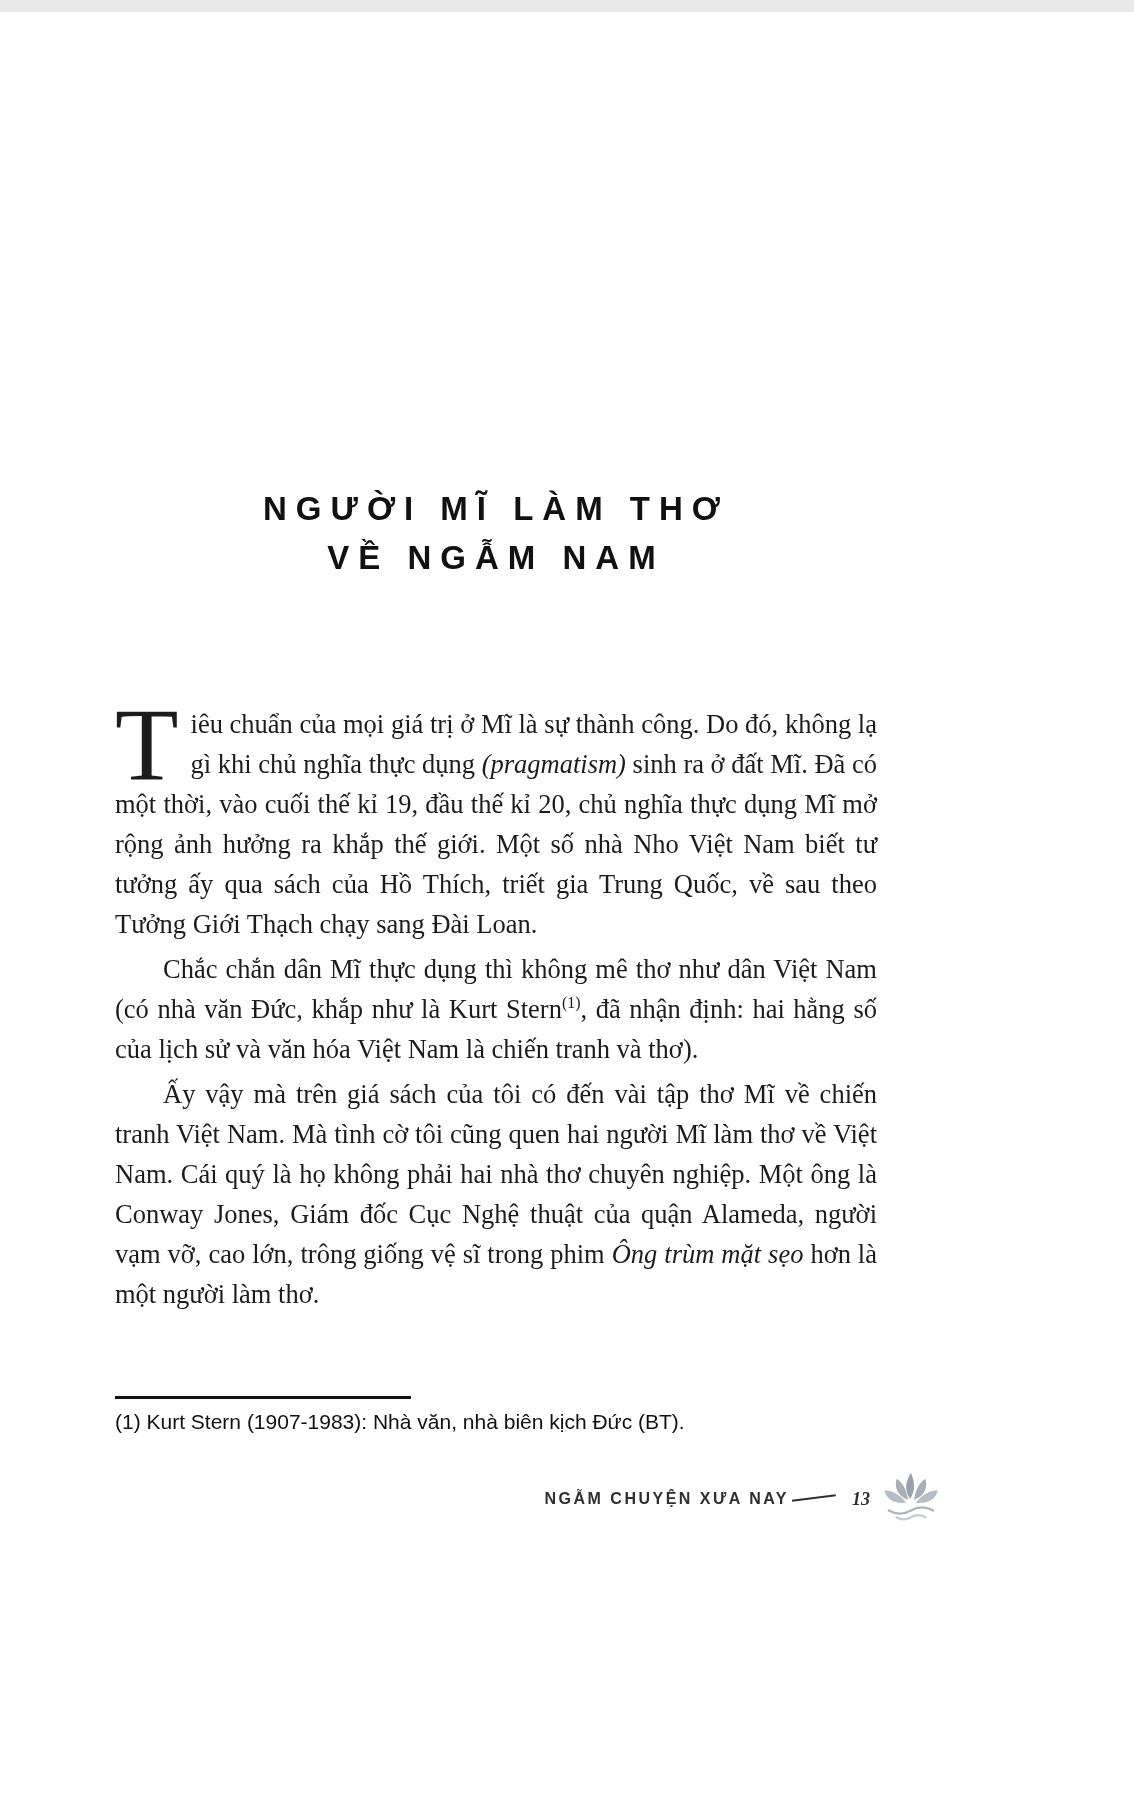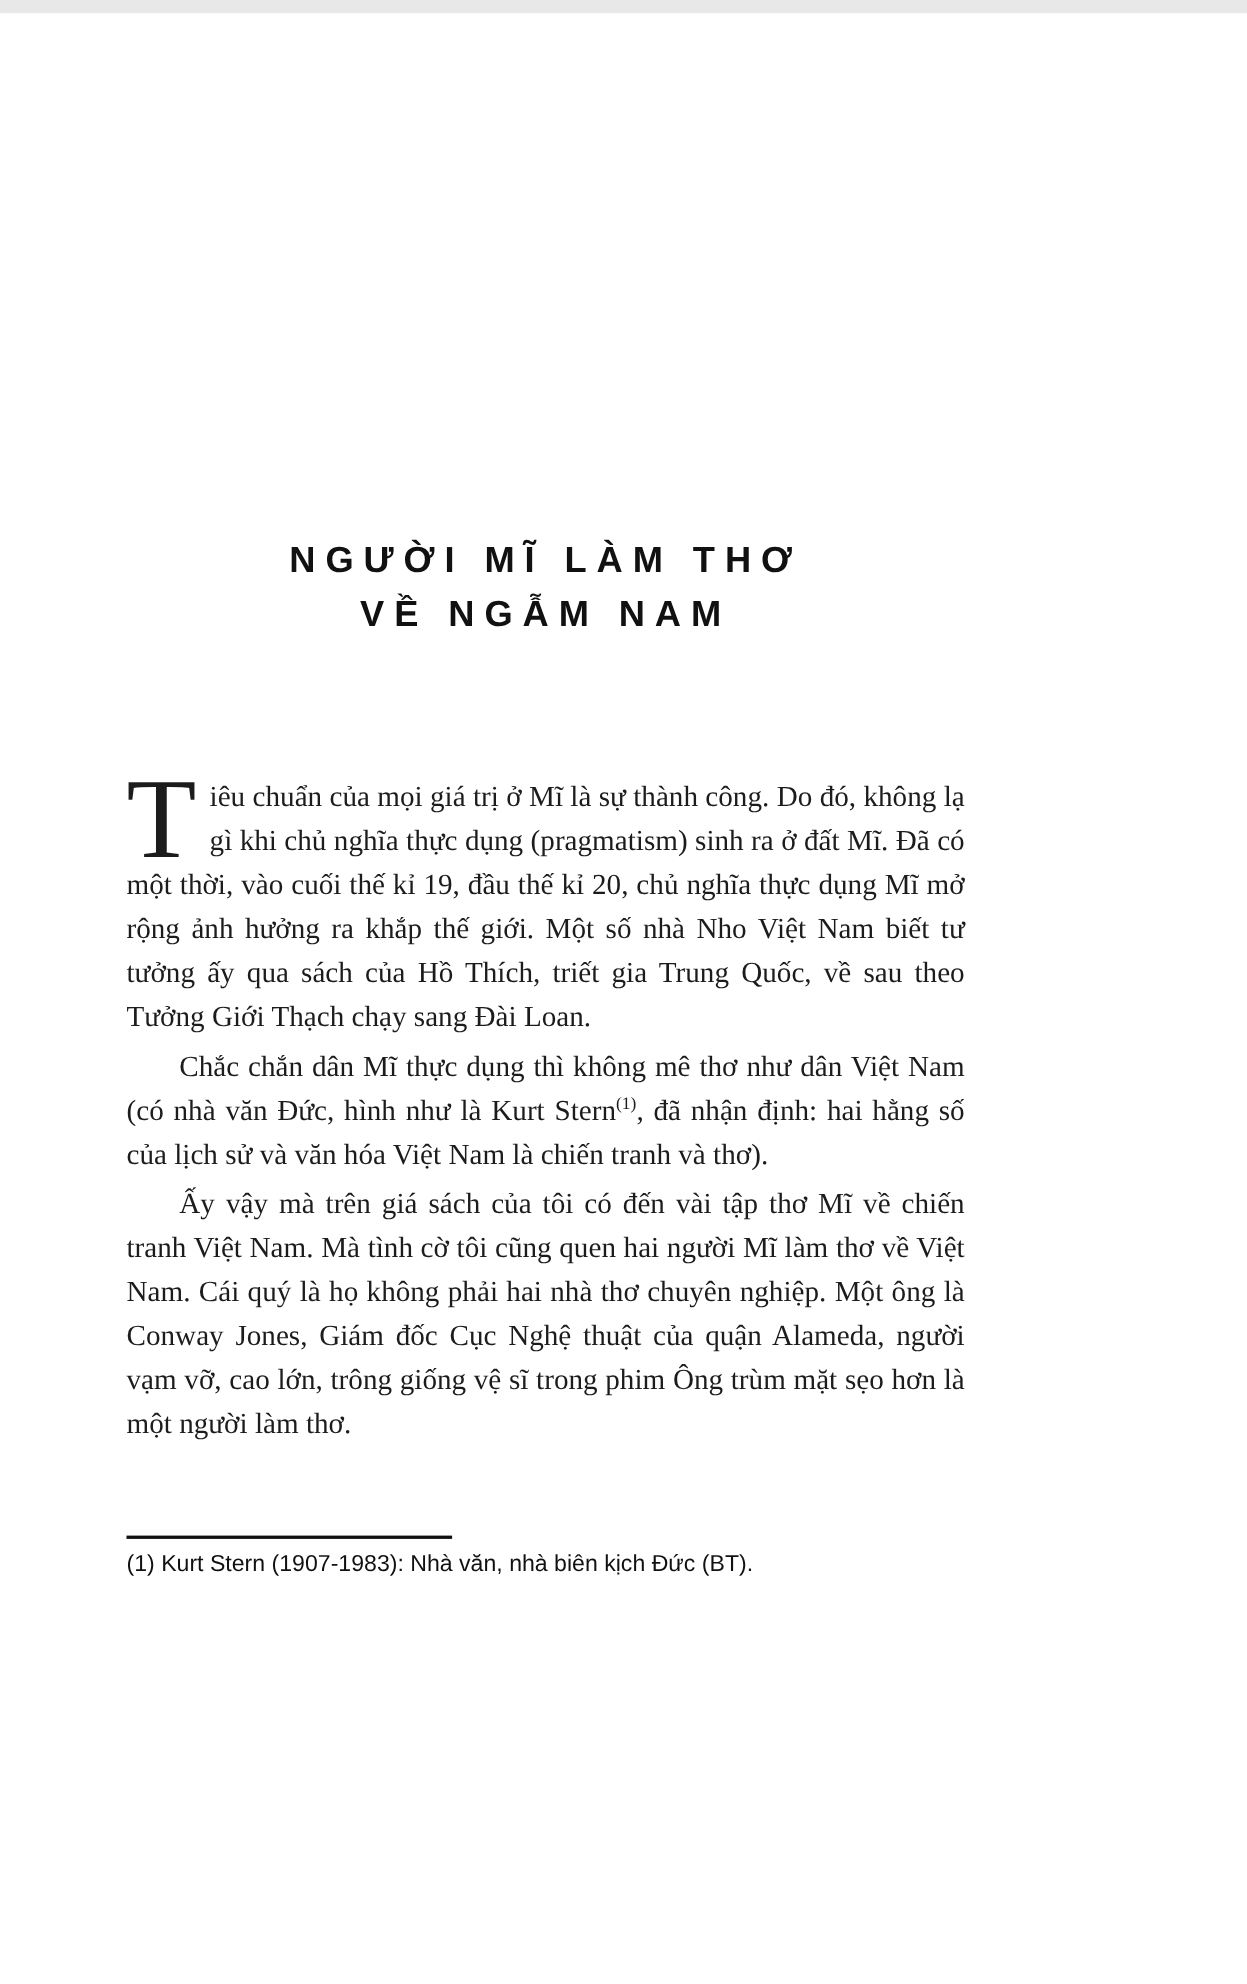--- a/index.html
+++ b/index.html
@@ -44,21 +44,21 @@
   .body p { margin: 0; }
   .body p.indent { text-indent: 48px; margin-top: 5px; }
   .dropcap {
     float: left;
     font-size: 104px;
     line-height: 78px;
     padding: 2px 12px 0 0;
     font-family: "Liberation Serif", serif;
     color: #1c1c1c;
   }
-  .it { }
+  .it { font-style: italic; }
   sup { font-size: 0.6em; line-height: 0; vertical-align: super; }
 
   
   .footnote-block {
     position: absolute;
     top: 1384px;
     left: 115px;
     width: 762px;
   }
   .footnote-rule {
@@ -117,23 +117,42 @@
 
 <div class="page">
 
   <h1 class="title">
     <span class="title-line">NGƯỜI MĨ LÀM THƠ</span>
     <span class="title-line">VỀ NGẪM NAM</span>
   </h1>
 
   <div class="body">
     <p><span class="dropcap">T</span><span><span>iêu chuẩn của mọi giá trị ở Mĩ là sự thành công. Do đó, không lạ gì khi chủ nghĩa thực dụng </span><span class="it">(pragmatism)</span><span> sinh ra ở đất Mĩ. Đã có một thời, vào cuối thế kỉ 19, đầu thế kỉ 20, chủ nghĩa thực dụng Mĩ mở rộng ảnh hưởng ra khắp thế giới. Một số nhà Nho Việt Nam biết tư tưởng ấy qua sách của Hồ Thích, triết gia Trung Quốc, về sau theo Tưởng Giới Thạch chạy sang Đài Loan.</span></span></p>
-    <p class="indent"><span>Chắc chắn dân Mĩ thực dụng thì không mê thơ như dân Việt Nam (có nhà văn Đức, hình như là Kurt Stern</span><sup>(1)</sup><span>, đã nhận định: hai hằng số của lịch sử và văn hóa Việt Nam là chiến tranh và thơ).</span></p>
+    <p class="indent"><span>Chắc chắn dân Mĩ thực dụng thì không mê thơ như dân Việt Nam (có nhà văn Đức, khắp như là Kurt Stern</span><sup>(1)</sup><span>, đã nhận định: hai hằng số của lịch sử và văn hóa Việt Nam là chiến tranh và thơ).</span></p>
     <p class="indent"><span>Ấy vậy mà trên giá sách của tôi có đến vài tập thơ Mĩ về chiến tranh Việt Nam. Mà tình cờ tôi cũng quen hai người Mĩ làm thơ về Việt Nam. Cái quý là họ không phải hai nhà thơ chuyên nghiệp. Một ông là Conway Jones, Giám đốc Cục Nghệ thuật của quận Alameda, người vạm vỡ, cao lớn, trông giống vệ sĩ trong phim </span><span class="it">Ông trùm mặt sẹo</span><span> hơn là một người làm thơ.</span></p>
   </div>
 
   <div class="footnote-block">
     <div class="footnote-rule"></div>
     <p class="footnote">(1) Kurt Stern (1907-1983): Nhà văn, nhà biên kịch Đức (BT).</p>
   </div>
 
+  <div class="footer">
+    <span class="footer-title">NGẪM CHUYỆN XƯA NAY</span>
+    <span class="footer-page">13</span>
+    <span class="lotus">
+      <svg width="62" height="52" viewBox="0 0 64 54" aria-hidden="true">
+        <g fill="#99a1ac">
+          <path d="M32 2c-5.5 8.5-7.5 17-1 27 6.5-10 4.5-18.5 1-27z"></path>
+          <path d="M17 8c-2.5 9.5 1 18 12 22-2-11.5-5.5-18-12-22z" opacity="0.85"></path>
+          <path d="M47 8c2.5 9.5-1 18-12 22 2-11.5 5.5-18 12-22z" opacity="0.85"></path>
+          <path d="M4 20c2.5 9 10 14.5 23 13-6.5-8.5-14.5-13-23-13z" opacity="0.7"></path>
+          <path d="M60 20c-2.5 9-10 14.5-23 13 6.5-8.5 14.5-13 23-13z" opacity="0.7"></path>
+        </g>
+        <g stroke="#99a1ac" fill="none" stroke-width="2.4" stroke-linecap="round">
+          <path d="M9 41q11.5 6.5 23 0t23 0" opacity="0.8"></path>
+          <path d="M17 48q7.5 4.5 15 0t15 0" opacity="0.55"></path>
+        </g>
+      </svg>
+    </span>
+  </div>
 
 </div>
 
 </body></html>

